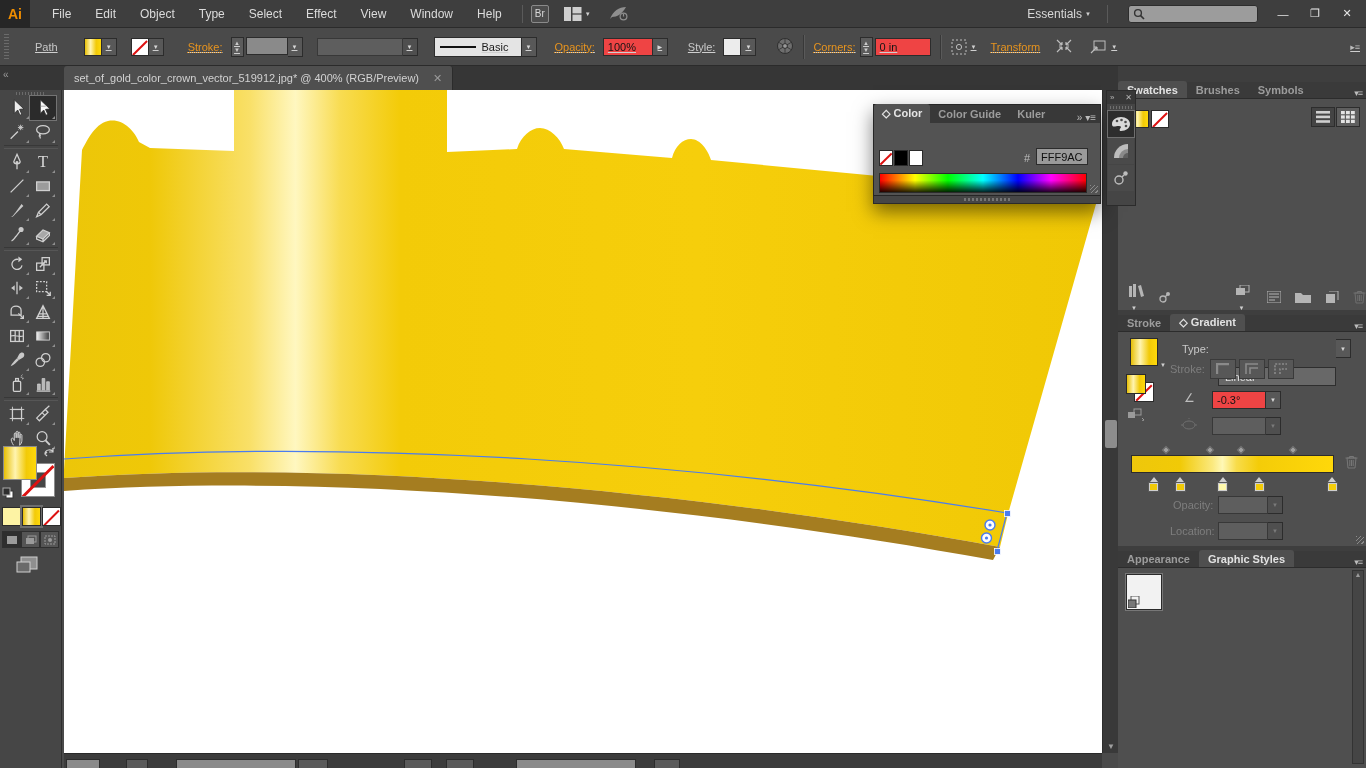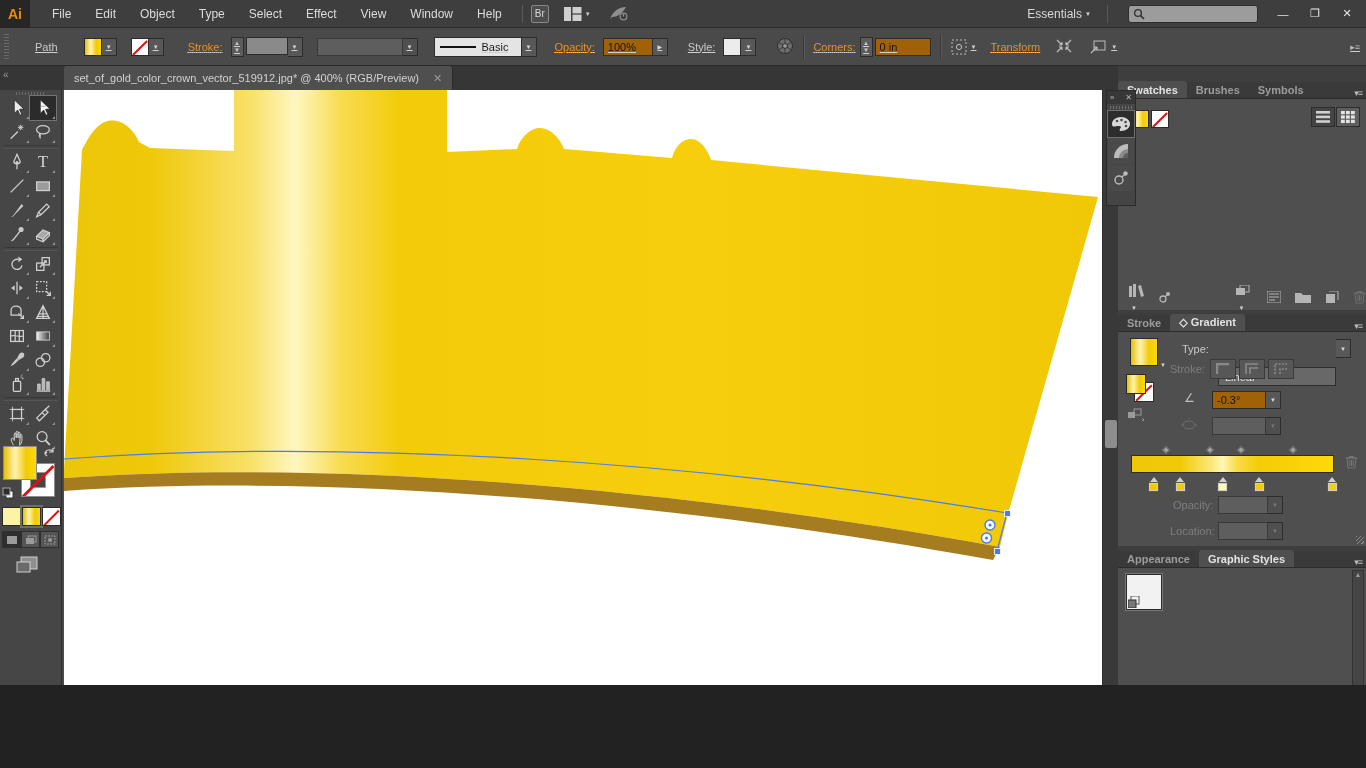--- a/index.html
+++ b/index.html
@@ -1,17 +1,17 @@
 <!DOCTYPE html>
 <html><head>
 <meta charset="utf-8">
 <style>
   *{margin:0;padding:0;box-sizing:border-box;}
   html,body{background:#222;}
-  #app{position:relative;width:1366px;height:685px;overflow:hidden;background:#4a4a4a;
+  #app{position:relative;width:1366px;height:768px;overflow:hidden;background:#4a4a4a;
        font-family:"Liberation Sans",sans-serif;color:#cfcfcf;font-size:11px;padding-left:40px;}
 
   
   #menubar{position:absolute;left:0;top:0;width:1366px;height:28px;background:#3e3e3e;border-bottom:1px solid #2b2b2b;display:flex;align-items:center;}
   #ai-logo{width:30px;height:28px;background:#262626;color:#ef8d00;font-weight:bold;font-size:14px;display:flex;align-items:center;justify-content:center;}
   #menus{display:flex;align-items:center;margin-left:10px;}
   .menu-item{padding:0 12px;font-size:12px;color:#dcdcdc;line-height:28px;cursor:default;}
   .vdiv{width:1px;height:18px;background:#5a5a5a;margin:0 8px;}
   .mini-btn{height:18px;border:1px solid #8a8a8a;background:#4d4d4d;color:#d8d8d8;font-size:10px;display:flex;align-items:center;justify-content:center;padding:0 3px;border-radius:2px;}
   .dd-arrow{font-size:6px;color:#cfcfcf;margin-left:3px;}
@@ -20,21 +20,21 @@
   #searchbox{width:130px;height:18px;background:#9c9c9c;border:1px solid #2d2d2d;border-radius:3px;display:flex;align-items:center;padding:0 4px;margin:0 12px;}
   #searchbox input{flex:1;border:none;background:transparent;outline:none;font-size:11px;color:#222;width:100px;}
   .winbtn{width:26px;height:18px;display:flex;align-items:center;justify-content:center;color:#e6e6e6;font-size:11px;margin-right:6px;}
 
   
   #controlbar{position:absolute;left:0;top:28px;width:1366px;height:38px;background:#4a4a4a;border-bottom:1px solid #2b2b2b;display:flex;align-items:center;text-decoration:underline;}
   .grip-v{width:5px;height:26px;margin:0 4px;background:repeating-linear-gradient(to bottom,#6b6b6b 0 1px,transparent 1px 3px);}
   .olink{color:#e8941e;text-decoration:underline dotted 1px;font-size:11px;cursor:default;}
   .lbl{color:#c8c8c8;font-size:11px;}
   .dimlbl{color:#7e7e7e;font-size:11px;}
-  .field{background:#a16207;border:1px solid #2c2c2c;color:#141414;font-size:11px;display:flex;align-items:center;padding:0 4px;height:18px;}
+  .field{background:#ef4444;border:1px solid #2c2c2c;color:#141414;font-size:11px;display:flex;align-items:center;padding:0 4px;height:18px;}
   .dim-field{background:#5e5e5e;border:1px solid #383838;height:18px;}
   .ddbtn{width:15px;height:18px;background:#585858;border:1px solid #2c2c2c;border-left:none;display:flex;align-items:center;justify-content:center;color:#d6d6d6;font-size:6px;}
   .stepper{width:13px;height:20px;background:#5c5c5c;border:1px solid #2c2c2c;display:flex;flex-direction:column;align-items:center;justify-content:center;color:#ccc;font-size:6px;line-height:7px;}
   .swatch-btn{width:18px;height:18px;border:1px solid #2b2b2b;}
   .gold-grad{background:linear-gradient(90deg,#e7bf06,#fff4b0 35%,#f2ca08 70%,#ffd90a);}
   .none-sw{background:#fff;position:relative;overflow:hidden;}
   .none-sw::after{content:"";position:absolute;left:-2px;right:-2px;top:50%;height:2px;background:#dd1111;transform:rotate(-45deg);}
   .ctrl-sep{width:1px;height:24px;background:#383838;margin:0 9px;box-shadow:1px 0 0 #5a5a5a;}
 
   
@@ -775,14 +775,34 @@
     </div>
     <div class="dock-ico">
       <svg width="16" height="16" viewBox="0 0 16 16">
           <circle cx="6" cy="10" r="4" fill="none" stroke="#bdbdbd" stroke-width="1.4"></circle>
           <circle cx="12.5" cy="3.5" r="2.2" fill="#bdbdbd"></circle>
           <path d="M9 7 L11 5" stroke="#bdbdbd" stroke-width="1.4"></path>
         </svg>
     </div>
   </div>
 
+  <div id="color-panel">
+    <div class="hdr" id="cp-tabs">
+        <div class="cp-tab active">◇ Color</div>
+        <div class="cp-tab">Color Guide</div>
+        <div class="cp-tab">Kuler</div>
+        <div style="margin-left: auto; color: rgb(189, 189, 189); font-size: 10px; padding: 0px 4px;">»  ▾≡</div>
+      </div>
+    <div class="body">
+      <div class="cp-sw none-sw" style="left:5px;background:#fff;"></div>
+      <div class="cp-sw" style="left:20px;background:#000;"></div>
+      <div class="cp-sw" style="left:35px;background:#fff;"></div>
+      <span style="position:absolute;left:150px;top:29px;color:#bdbdbd;">#</span>
+      <div class="hexfield">FFF9AC</div>
+      <div id="spectrum"></div>
+      <div class="grip-corner" style="right:2px;bottom:2px;"></div>
+    </div>
+    <div class="dragbar">
+        <div class="dots"></div>
+      </div>
+  </div>
 
 </div>
 
 </body></html>

